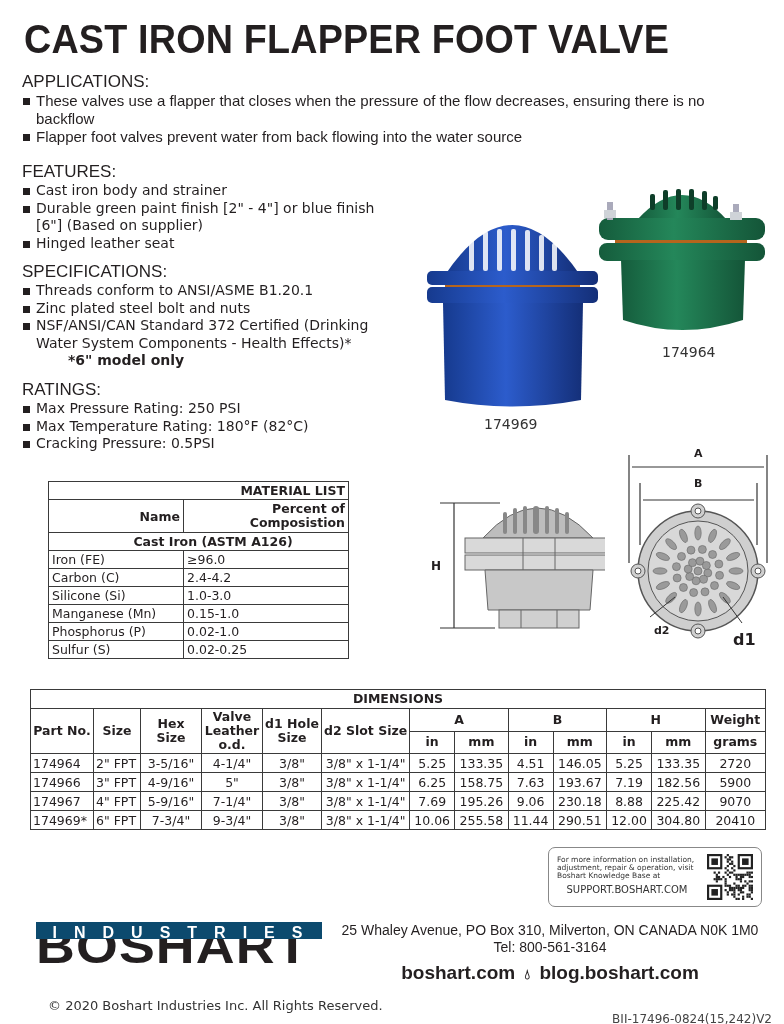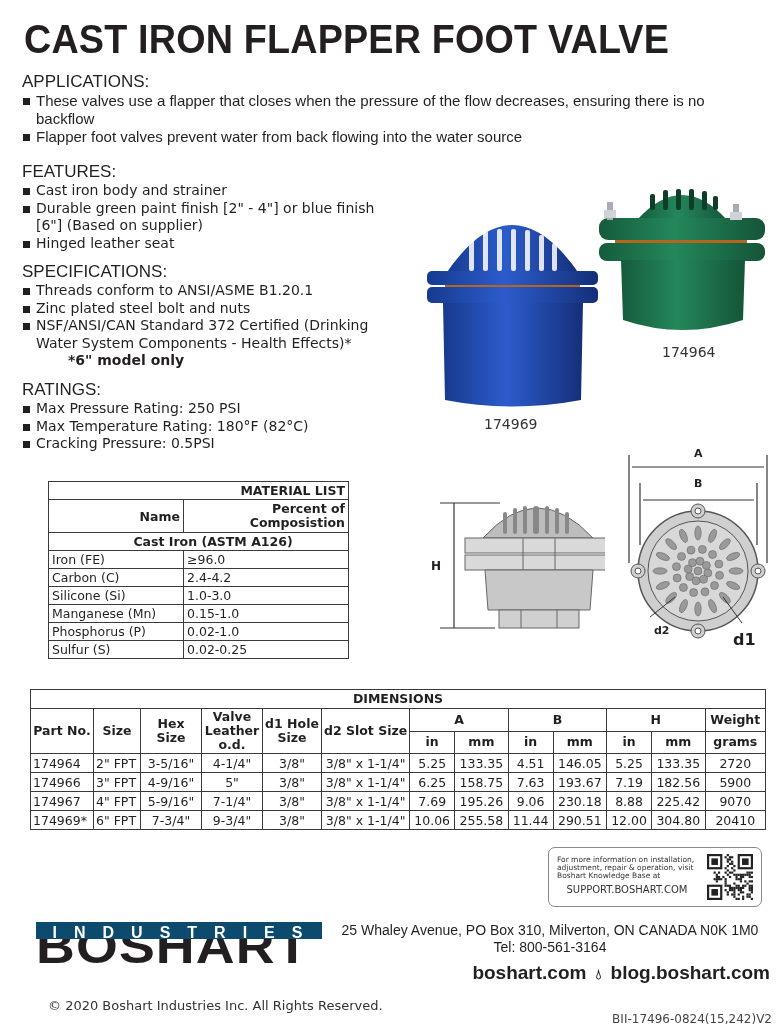--- a/index.html
+++ b/index.html
@@ -39,21 +39,21 @@
   .dim td.left { text-align: left; }
 
   .photo-label { font-size: 14px; color: #333; }
 
   .support { left: 548px; top: 847px; width: 212px; height: 58px; border: 1.5px solid #888; border-radius: 7px; }
   .support .txt { position: absolute; left: 8px; top: 8px; width: 140px; text-align: left; font-size: 7.5px; line-height: 8px; color: #333; }
   .support .url { position: absolute; left: 8px; top: 36px; width: 140px; text-align: center; font-size: 10px; color: #333; }
   .support .qr { position: absolute; right: 8px; top: 6px; width: 46px; height: 46px; }
 
   .addr { left: 330px; top: 922px; width: 440px; text-align: center; font-family: "Liberation Sans", sans-serif; font-size: 14px; line-height: 17px; color: #231f20; }
-  .web { left: 330px; top: 962px; width: 440px; text-align: right; font-family: "Liberation Sans", sans-serif; font-weight: 700; font-size: 19px; color: #231f20; }
+  .web { left: 330px; top: 962px; width: 440px; text-align: center; font-family: "Liberation Sans", sans-serif; font-weight: 700; font-size: 19px; color: #231f20; }
   .logo-word { left: 36px; top: 923px; font-family: "Liberation Sans", sans-serif; font-weight: 900; font-size: 48px;
                letter-spacing: 1px; color: #231f20; line-height: 48px; transform: scaleX(1.12); transform-origin: left top; }
   .logo-bar { left: 36px; top: 922px; width: 286px; height: 17px; background: #0c4a6e; }
   .logo-bar span { position: absolute; left: 0; top: 2px; width: 100%; text-align: center; font-family: "Liberation Sans", sans-serif;
                    font-weight: 700; font-size: 16px; letter-spacing: 17px; color: #ffffff; padding-left: 14px; box-sizing: border-box; }
   .copy { left: 48px; top: 998px; font-size: 13px; color: #333; }
   .docid { right: 12px; top: 1012px; font-size: 12px; color: #444; }
 </style>
 </head>
 <body>

